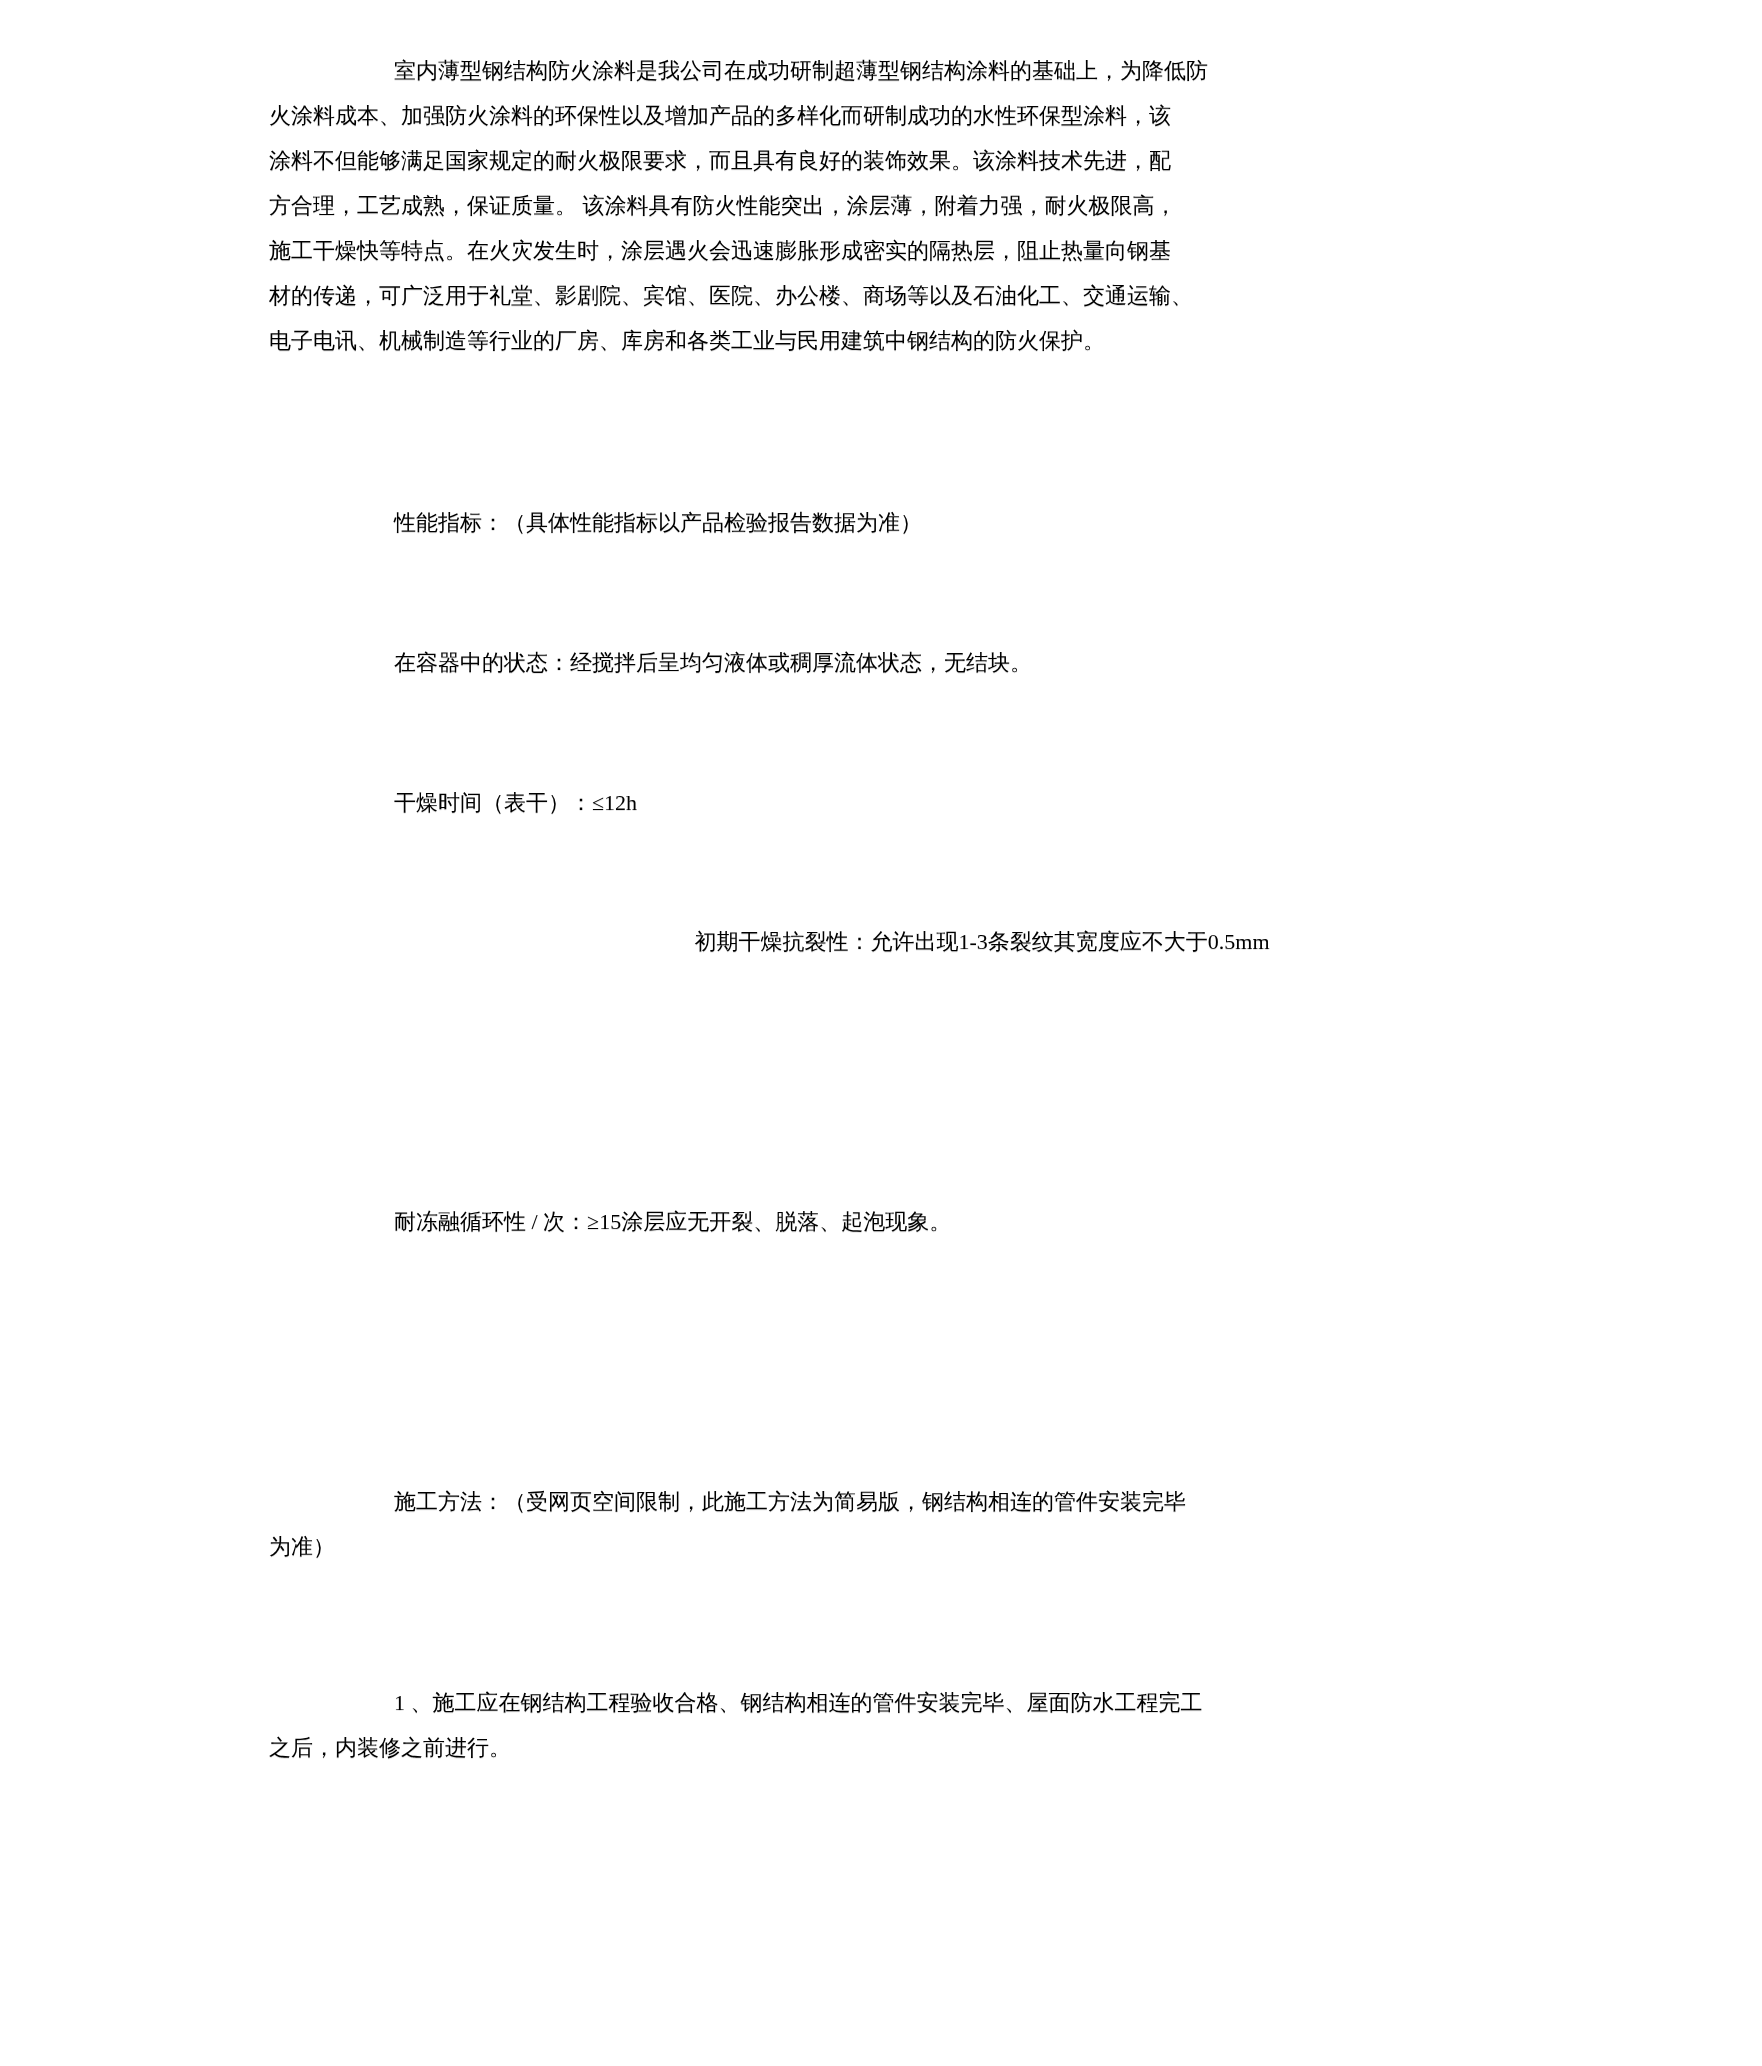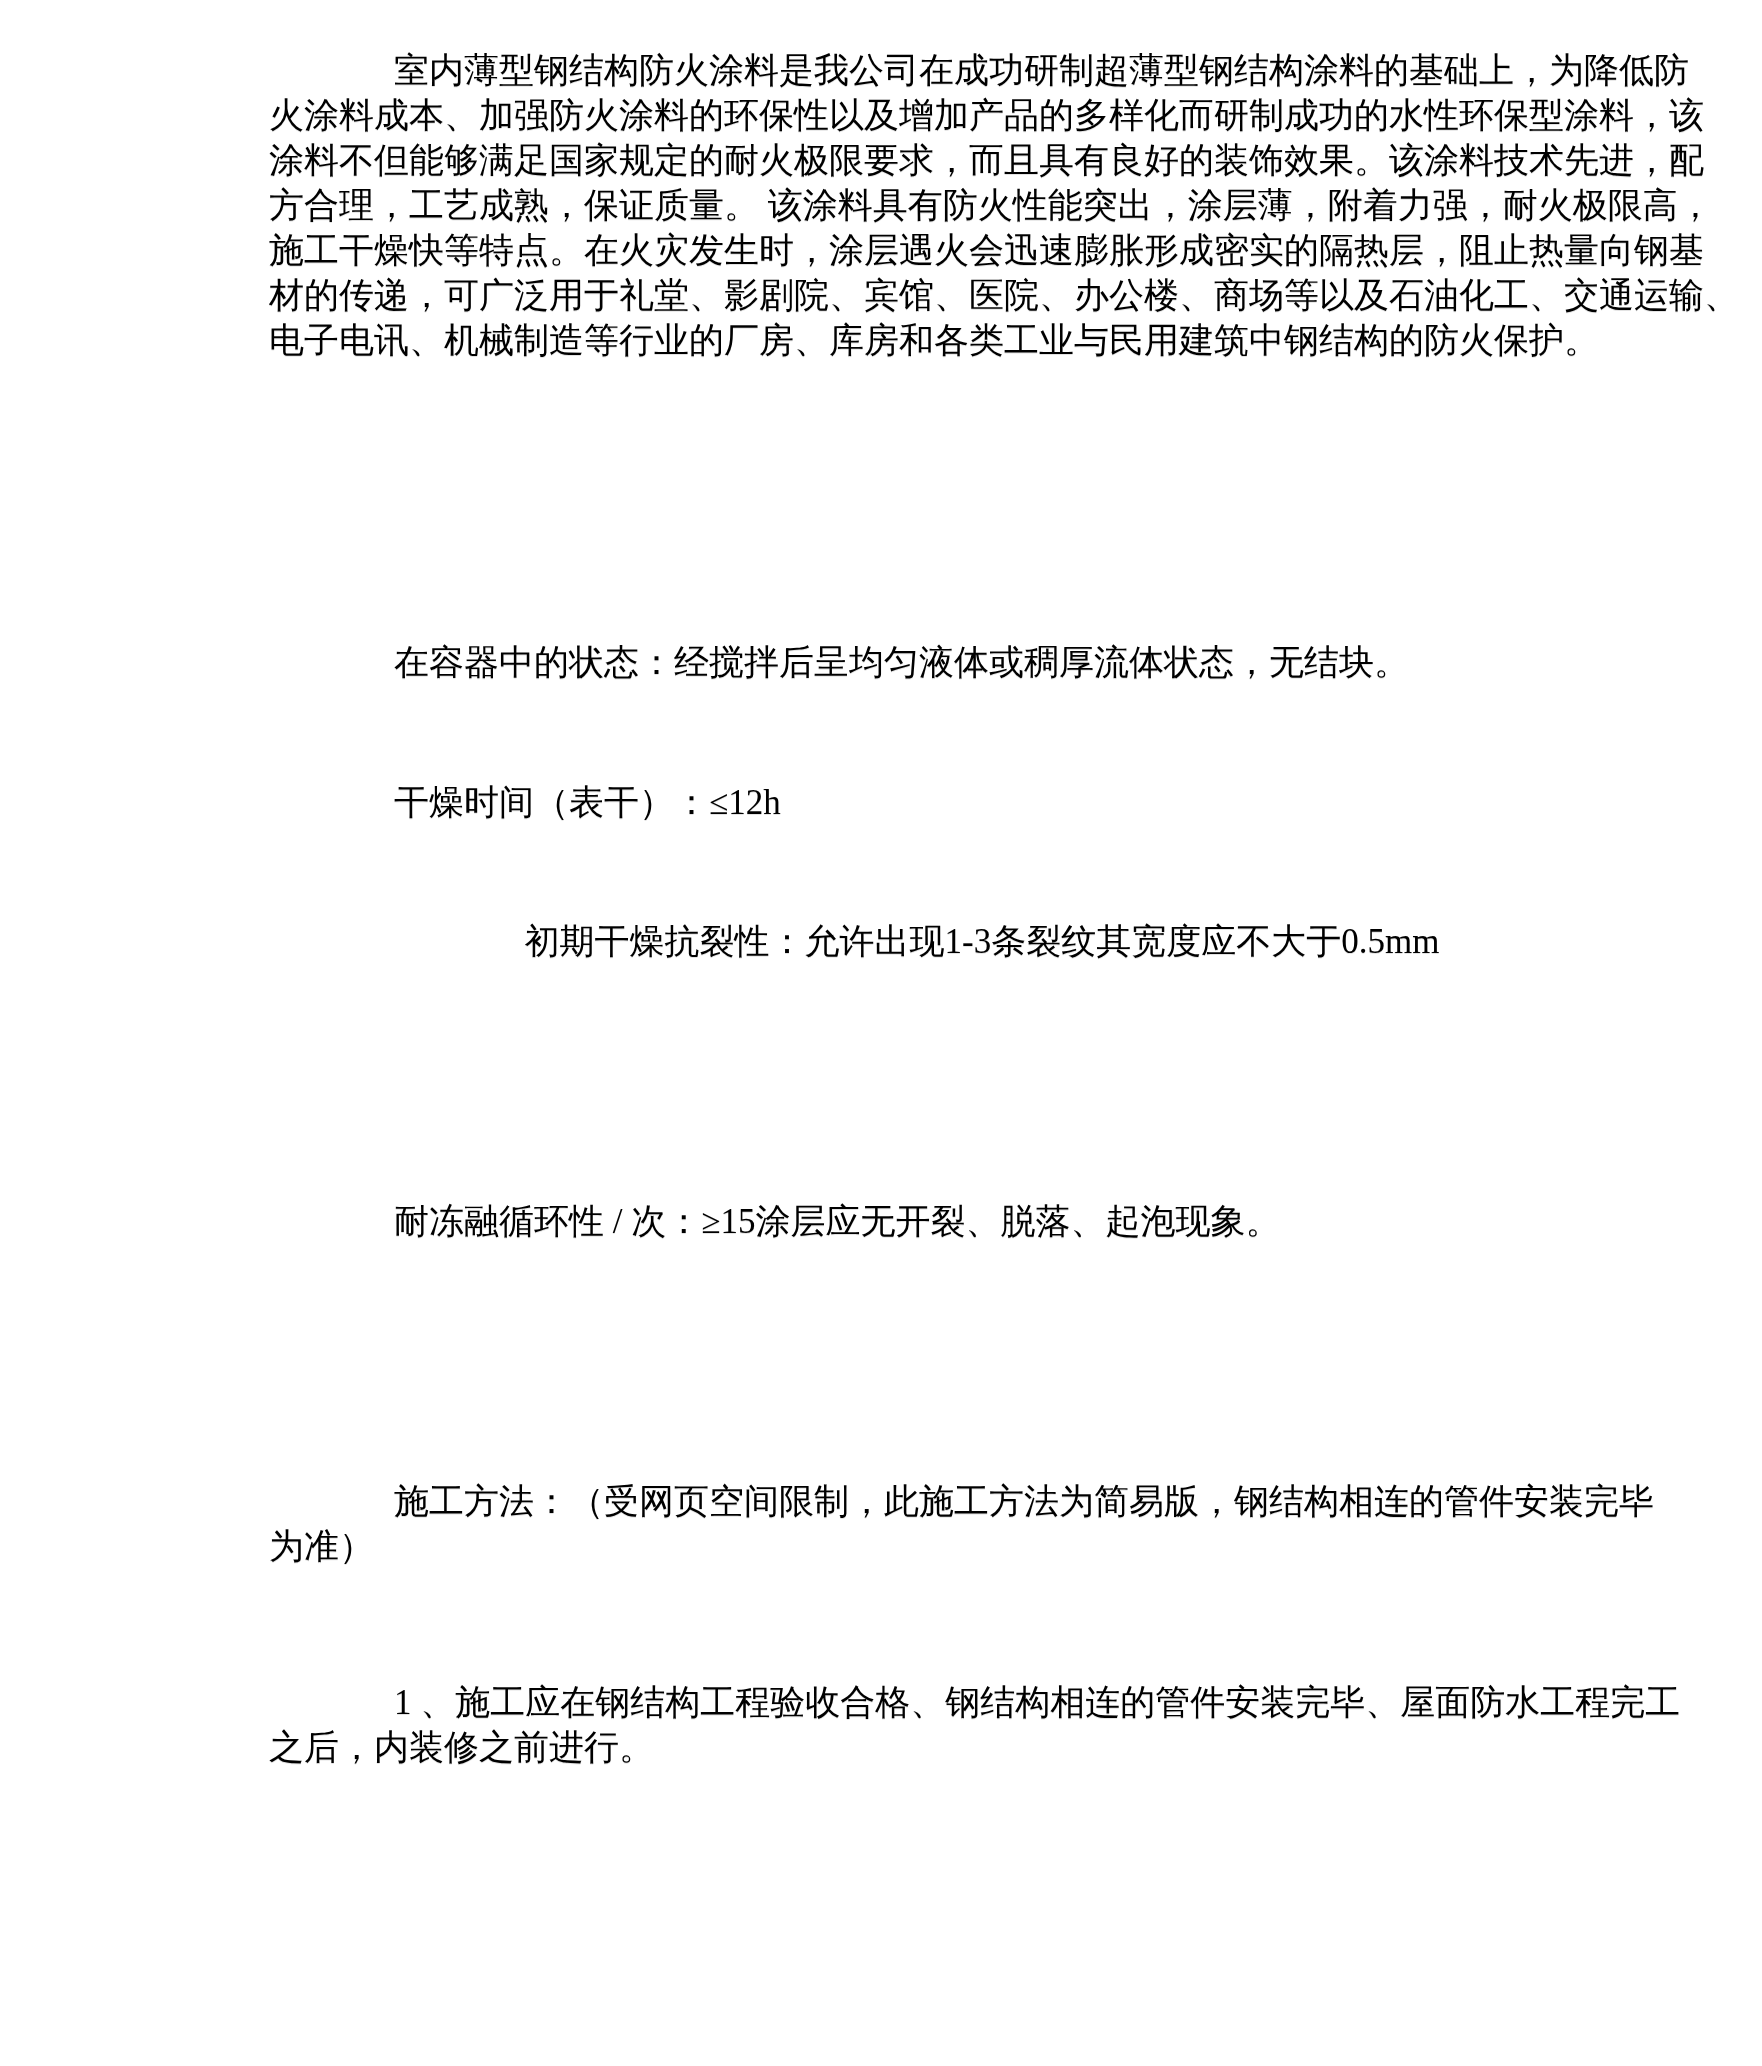--- a/index.html
+++ b/index.html
@@ -19,21 +19,21 @@
     left: 0; top: 0;
     width: 1763px;
     height: 2066px;
     background: #ffffff;
     overflow: hidden;
   }
   .para {
     position: absolute;
     left: 269px;
     width: 1301px;
-    font-size: 35px;
+    font-size: 22px;
     line-height: 45px;
     color: #000000;
     text-indent: 125px;
     white-space: pre;
     letter-spacing: 0;
     text-shadow: 0 0.7px 0 rgba(100,100,100,0.18);
   }
   
   #p-intro               { top: 48px;  }
   #p-performance-header  { top: 500px; }
@@ -53,20 +53,21 @@
 <div class="page">
 
   <div class="para" id="p-intro">室内薄型钢结构防火涂料是我公司在成功研制超薄型钢结构涂料的基础上，为降低防
 火涂料成本、加强防火涂料的环保性以及增加产品的多样化而研制成功的水性环保型涂料，该
 涂料不但能够满足国家规定的耐火极限要求，而且具有良好的装饰效果。该涂料技术先进，配
 方合理，工艺成熟，保证质量。 该涂料具有防火性能突出，涂层薄，附着力强，耐火极限高，
 施工干燥快等特点。在火灾发生时，涂层遇火会迅速膨胀形成密实的隔热层，阻止热量向钢基
 材的传递，可广泛用于礼堂、影剧院、宾馆、医院、办公楼、商场等以及石油化工、交通运输、
 电子电讯、机械制造等行业的厂房、库房和各类工业与民用建筑中钢结构的防火保护。</div>
 
+  <div class="para" id="p-performance-header">性能指标：（具体性能指标以产品检验报告数据为准）</div>
 
   <div class="para" id="p-container-state">在容器中的状态：经搅拌后呈均匀液体或稠厚流体状态，无结块。</div>
 
   <div class="para" id="p-drying-time">干燥时间（表干）：≤12h</div>
 
   <div class="para" id="p-crack-resistance">初期干燥抗裂性：允许出现1-3条裂纹其宽度应不大于0.5mm</div>
 
 
   <div class="para" id="p-freeze-thaw">耐冻融循环性 / 次：≥15涂层应无开裂、脱落、起泡现象。</div>
 

